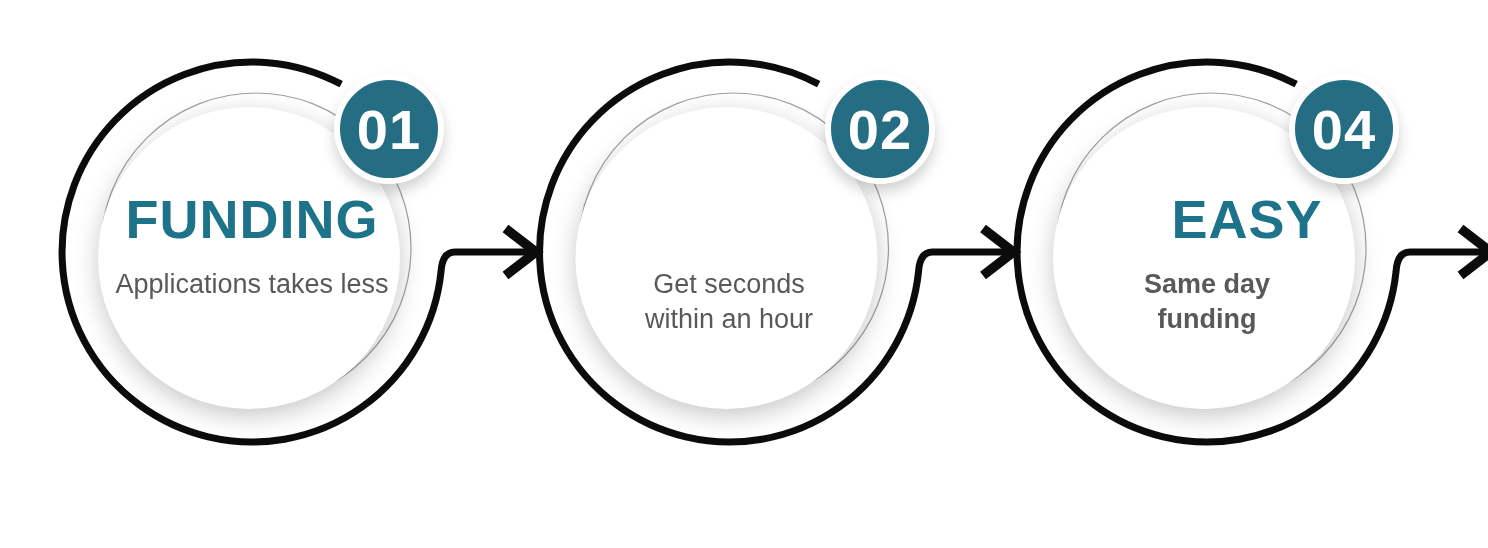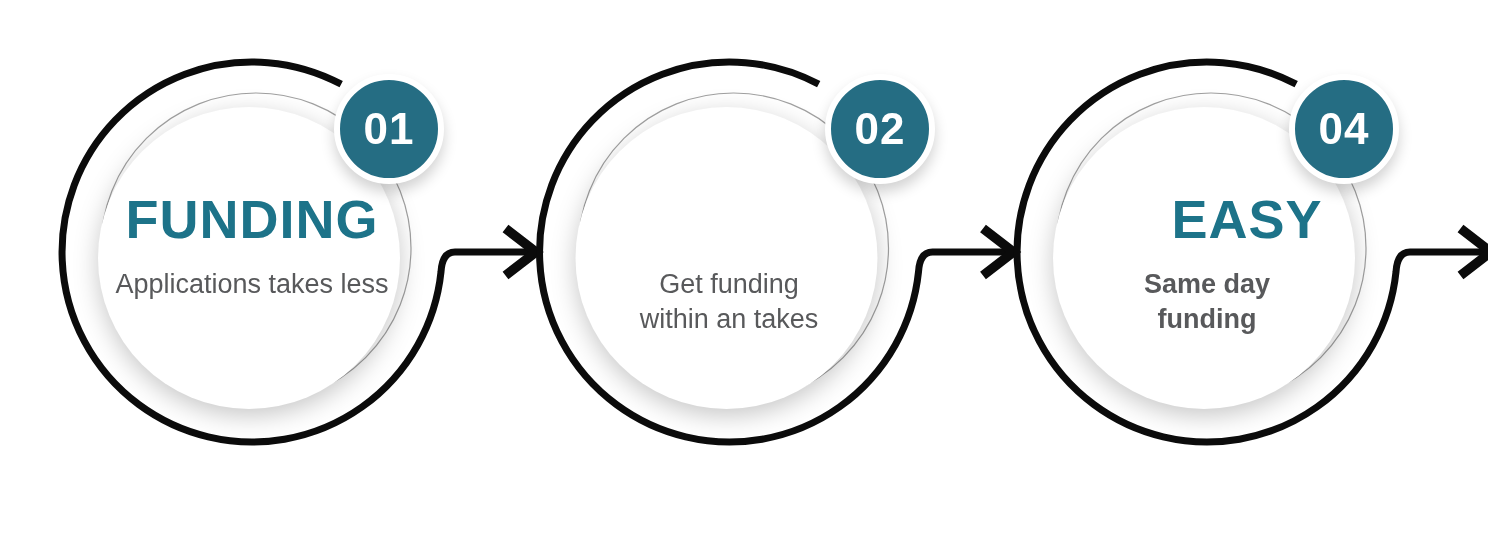--- a/index.html
+++ b/index.html
@@ -10,21 +10,21 @@
   svg.flow{position:absolute;left:0;top:0;}
   .ring{fill:none;stroke:#8f8f8f;stroke-width:1.2;opacity:.85;}
   .disc{fill:#ffffff;filter:drop-shadow(0 7px 12px rgba(0,0,0,.22));}
   .outline{fill:none;stroke:#0b0b0b;stroke-width:7;}
   .arrowhead{fill:none;stroke:#0b0b0b;stroke-width:9.5;stroke-linejoin:miter;stroke-linecap:butt;}
   .badge{
     position:absolute;top:74px;width:98px;height:98px;border-radius:50%;
     background:#256d83;border:6px solid #ffffff;box-sizing:content-box;
     box-shadow:0 8px 14px rgba(0,0,0,.18);
     display:flex;align-items:center;justify-content:center;
-    color:#ffffff;font-size:44px;font-weight:700;letter-spacing:1px;
+    color:#ffffff;font-size:56px;font-weight:700;letter-spacing:1px;
   }
   .title{
     position:absolute;top:191px;width:360px;text-align:center;
     color:#1d7389;font-size:54px;line-height:56px;font-weight:700;letter-spacing:1px;
   }
   .desc{
     position:absolute;top:267px;width:360px;text-align:center;
     color:#58595b;font-size:27px;line-height:35px;font-weight:400;
   }
   .desc span{display:block;}
@@ -63,22 +63,22 @@
   </div>
   <div class="title" style="left:72px;">FUNDING</div>
   <div class="desc" style="left:72px;">
     <span>Applications takes less</span>
   </div>
 
   <div class="badge" style="left:825px;">
     <span>02</span>
   </div>
   <div class="desc" style="left:549px;">
-    <span>Get funding</span>
-    <span>within an takes</span>
+    <span>Get seconds</span>
+    <span>within an hour</span>
   </div>
 
   <div class="badge" style="left:1289px;">
     <span>04</span>
   </div>
   <div class="title" style="left:1067px;">EASY</div>
   <div class="desc" style="left:1027px;font-weight:bold;">
     <span>Same day</span>
     <span>funding</span>
   </div>

